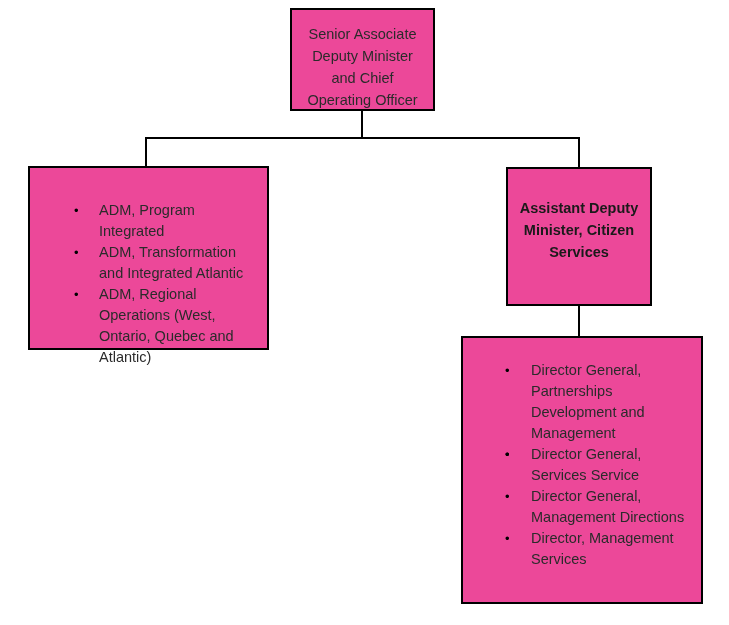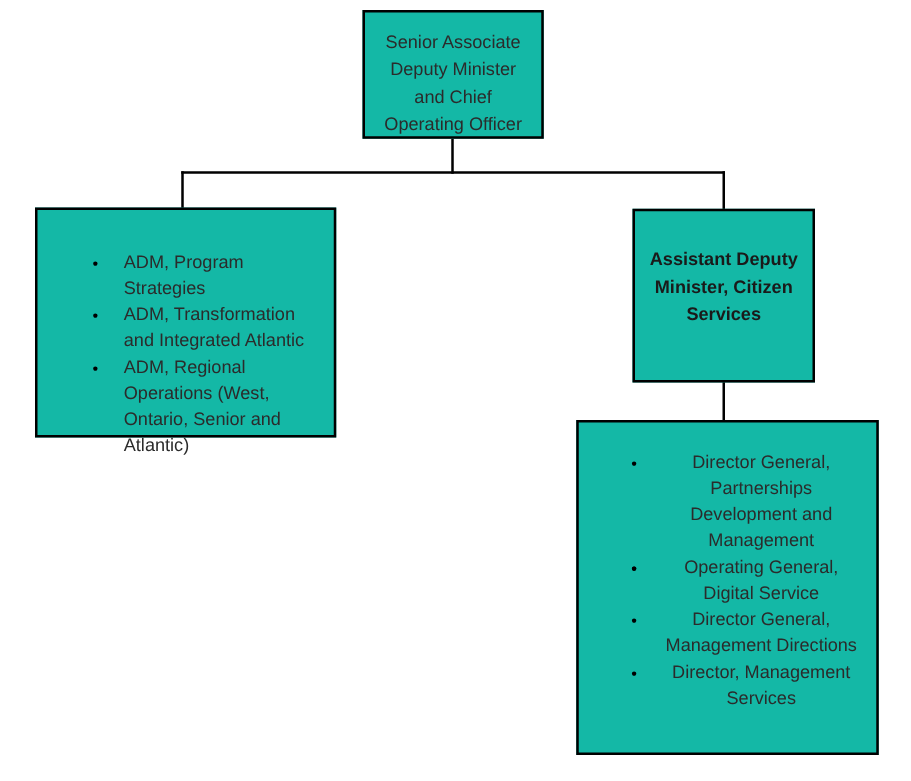--- a/index.html
+++ b/index.html
@@ -22,21 +22,21 @@
     top: 0;
     width: 729px;
     height: 625px;
   }
 
   
   .node {
     position: absolute;
     box-sizing: border-box;
     border: 2px solid #000000;
-    background: #14b8a6;
+    background: #ec4899;
   }
 
   .node-title {
     text-align: center;
     font-size: 14.5px;
     line-height: 22px;
     color: #2b2b2b;
   }
   .node-title.bold {
     font-weight: bold;
@@ -116,21 +116,20 @@
     margin-left: 25px;
   }
 
   
   #box-directors ul.bullets {
     margin: 22px 0 0 42px;
     width: 182px;
   }
   #box-directors ul.bullets li .bullet-text {
     margin-left: 26px;
-    text-align: center;
   }
 
   
   .line {
     position: absolute;
     background: #000000;
   }
   .line-v { width: 2px; }
   .line-h { height: 2px; }
 
@@ -177,49 +176,49 @@
   <div class="line line-v" id="conn-adm-directors"></div>
 
   <div class="node" id="box-top">
     <div class="node-title">Senior Associate Deputy Minister and Chief Operating Officer</div>
   </div>
 
   <div class="node" id="box-adm-group">
     <ul class="bullets">
       <li>
         <span class="bullet-glyph">•</span>
-        <span class="bullet-text">ADM, Program Strategies</span>
+        <span class="bullet-text">ADM, Program Integrated</span>
       </li>
       <li>
         <span class="bullet-glyph">•</span>
         <span class="bullet-text">ADM, Transformation and Integrated Atlantic</span>
       </li>
       <li>
         <span class="bullet-glyph">•</span>
-        <span class="bullet-text">ADM, Regional Operations (West, Ontario, Senior and Atlantic)</span>
+        <span class="bullet-text">ADM, Regional Operations (West, Ontario, Quebec and Atlantic)</span>
       </li>
     </ul>
   </div>
 
   <div class="node" id="box-adm-citizen">
     <div class="node-title bold">Assistant Deputy Minister, Citizen Services</div>
   </div>
 
   <div class="node" id="box-directors">
     <ul class="bullets">
       <li>
         <span class="bullet-glyph">•</span>
         <span class="bullet-text">Director General, Partnerships Development and Management</span>
       </li>
       <li>
         <span class="bullet-glyph">•</span>
       </li>
       <li>
         <span class="bullet-glyph">•</span>
-        <span class="bullet-text">Operating General, Digital Service</span>
+        <span class="bullet-text">Director General, Services Service</span>
       </li>
       <li>
         <span class="bullet-glyph">•</span>
         <span class="bullet-text">Director General, Management Directions</span>
       </li>
       <li>
         <span class="bullet-glyph">•</span>
         <span class="bullet-text">Director, Management Services</span>
       </li>
     </ul>

